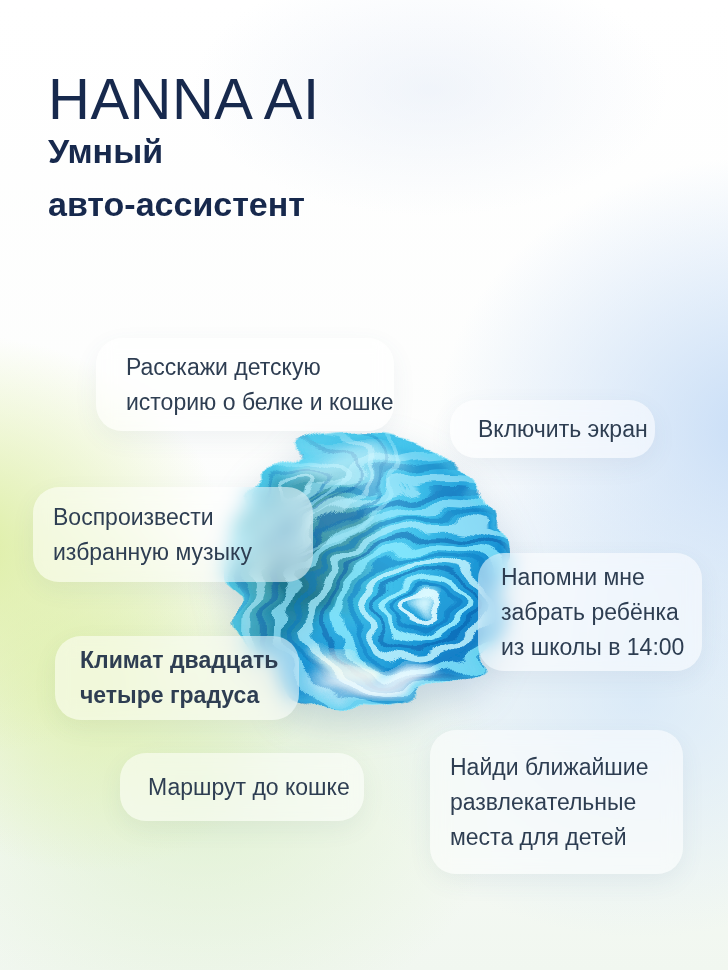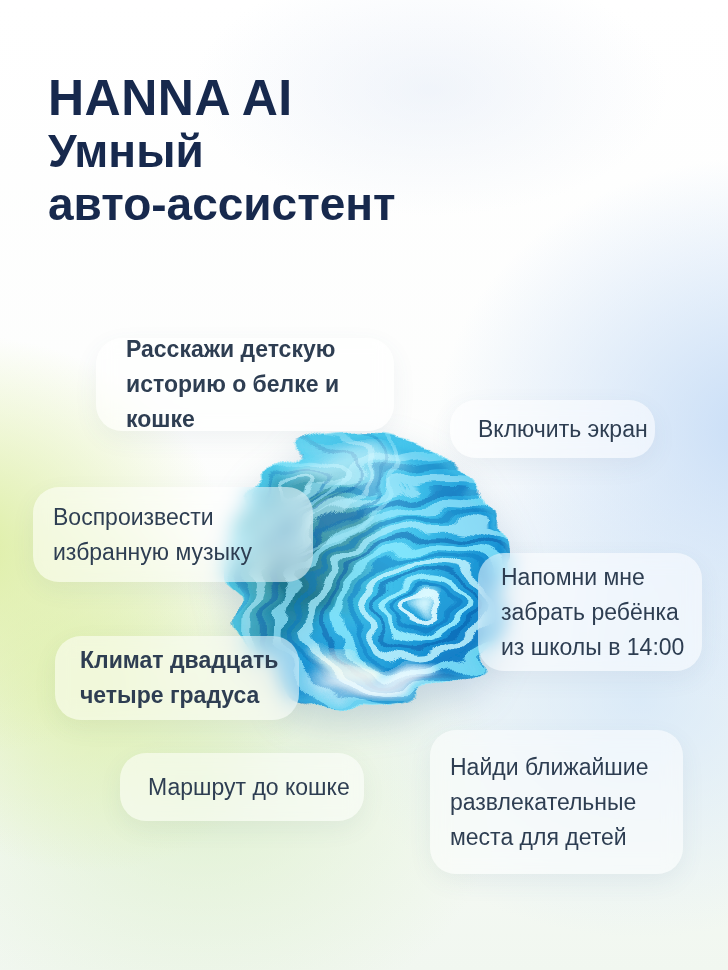--- a/index.html
+++ b/index.html
@@ -11,40 +11,40 @@
     background:
       radial-gradient(380px 300px at -40px 545px, rgba(219,237,158,0.95) 0%, rgba(219,237,158,0) 70%),
       radial-gradient(300px 260px at 90px 690px,  rgba(223,240,172,0.85) 0%, rgba(223,240,172,0) 70%),
       radial-gradient(420px 340px at 200px 790px, rgba(216,238,196,0.70) 0%, rgba(216,238,196,0) 72%),
       radial-gradient(460px 380px at 768px 430px, rgba(196,219,246,0.95) 0%, rgba(196,219,246,0) 72%),
       radial-gradient(420px 330px at 640px 700px, rgba(206,227,248,0.70) 0%, rgba(206,227,248,0) 72%),
       radial-gradient(340px 180px at 430px 90px,  rgba(223,232,245,0.45) 0%, rgba(223,232,245,0) 70%),
       linear-gradient(180deg,#ffffff 0%,#fcfdfc 55%,#f1f7f0 100%);
   }
   .title{position:absolute;left:48px;top:72px;color:#17294d;}
-  .title .t1{font-size:50px;font-weight:700;line-height:53px;letter-spacing:0.5px;}
-  .title .t2{font-size:46px;font-weight:700;line-height:53px;}
+  .title .t1{font-size:58px;font-weight:400;line-height:53px;letter-spacing:0.5px;}
+  .title .t2{font-size:34px;font-weight:700;line-height:53px;}
 
   .orb{position:absolute;left:224px;top:424px;width:286px;height:296px;}
   .orb svg{filter:drop-shadow(0 16px 18px rgba(50,100,150,0.22));}
 
   .bubble{
     position:absolute;
     display:flex;align-items:center;
     background:rgba(255,255,255,0.52);
     border-radius:26px;
     color:#2e3e52;
     font-size:23px;line-height:35px;
     white-space:pre-line;
     box-shadow:0 8px 24px rgba(70,100,130,0.07);
     backdrop-filter:blur(9px) saturate(1.05);
     -webkit-backdrop-filter:blur(9px) saturate(1.05);
     box-sizing:border-box;
   }
-  .b-tell-story   {left:96px;  top:338px; width:298px; height:93px;  padding-left:30px;font-weight:bold;}
+  .b-tell-story   {left:96px;  top:338px; width:298px; height:93px;  padding-left:30px;}
   .b-screen       {left:450px; top:400px; width:205px; height:58px;  padding-left:28px;}
   .b-music        {left:33px;  top:487px; width:280px; height:95px;  padding-left:20px;}
   .b-remind       {left:478px; top:553px; width:224px; height:118px; padding-left:23px;}
   .b-climate      {left:55px;  top:636px; width:244px; height:84px;  padding-left:25px;font-weight:bold;}
   .b-route        {left:120px; top:753px; width:244px; height:68px;  padding-left:28px;}
   .b-places       {left:430px; top:730px; width:253px; height:144px; padding-left:20px;}
 </style>
 </head>
 <body>
 

